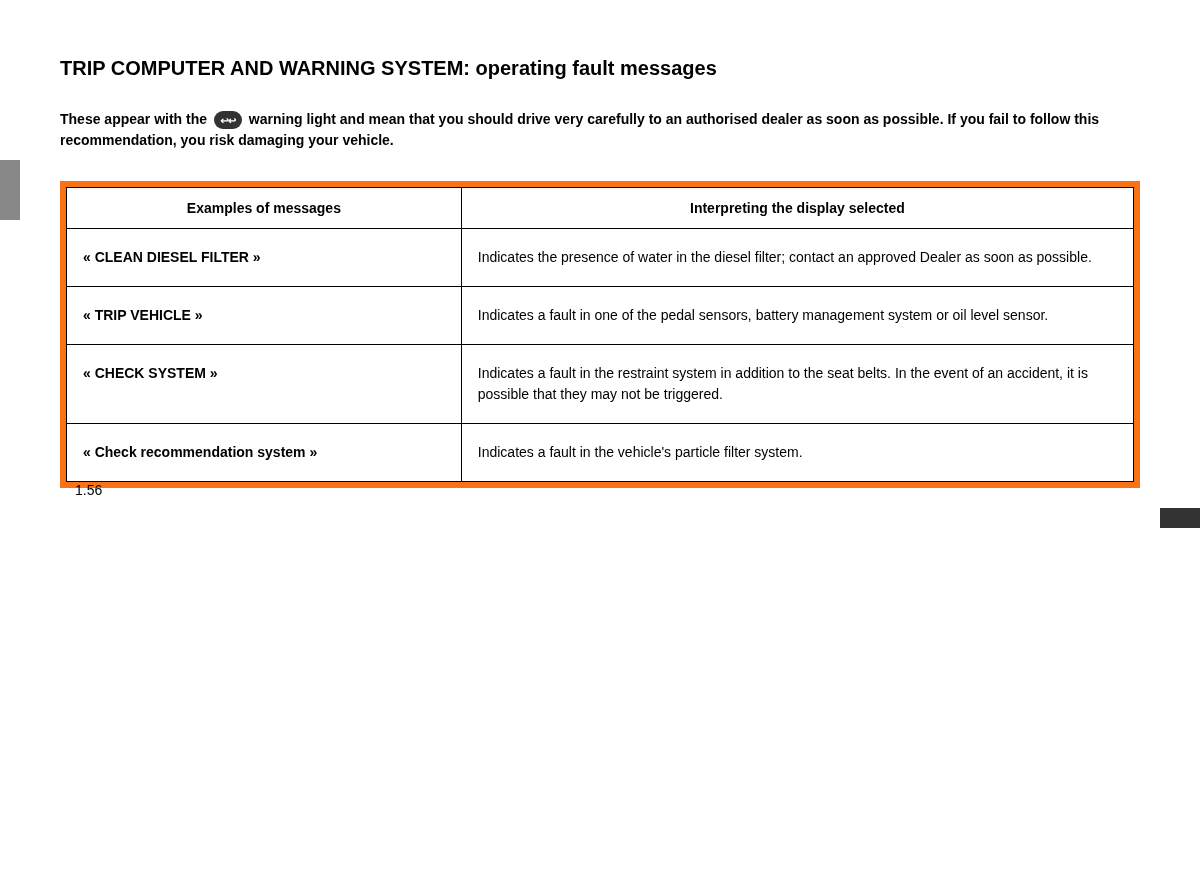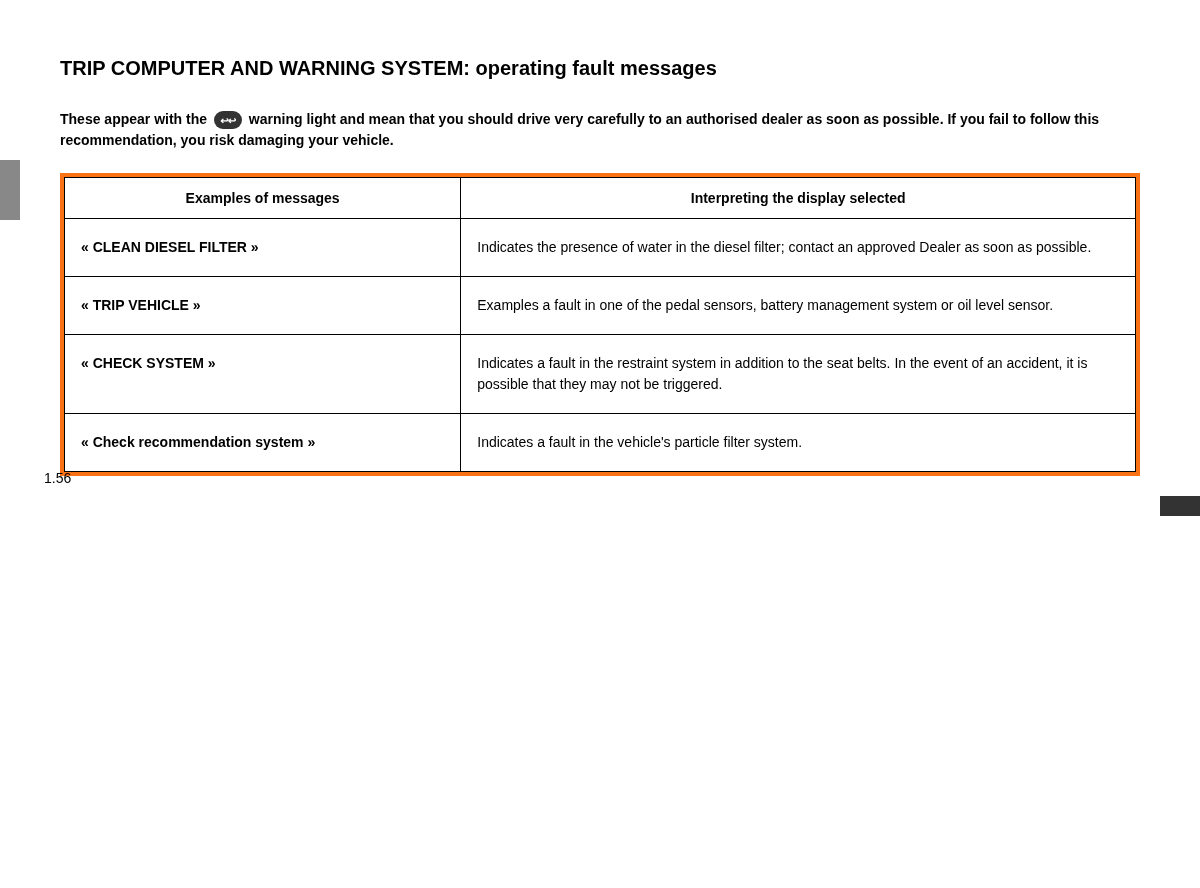--- a/index.html
+++ b/index.html
@@ -59,22 +59,22 @@
       font-size: 10px;
     }
 
     .normal-text {
       font-size: 14px;
       line-height: 1.6;
       margin-top: 8px;
     }
 
     .table-container {
-      margin-top: 22px;
-      border: 4px solid #f97316;
+      margin-top: 30px;
+      border: 6px solid #f97316;
       width: 100%;
     }
 
     table {
       width: 100%;
       border-collapse: collapse;
     }
 
     table th {
       border: 1px solid #000;
@@ -98,21 +98,21 @@
       width: 37%;
     }
 
     table td.desc-col {
       width: 63%;
     }
 
     .page-number {
       position: absolute;
       bottom: 30px;
-      left: 44px;
+      left: 75px;
       font-size: 14px;
       color: #000;
     }
 
     .side-tab {
       position: absolute;
       left: 0;
       top: 160px;
       width: 20px;
       height: 60px;
@@ -151,21 +151,21 @@
           <th>Interpreting the display selected</th>
         </tr>
       </thead>
       <tbody id="table-body">
       <tr>
             <td class="message-col">« CLEAN DIESEL FILTER »</td>
             <td class="desc-col">Indicates the presence of water in the diesel filter; contact an approved Dealer as soon as possible.</td>
           </tr>
           <tr>
             <td class="message-col">« TRIP VEHICLE »</td>
-            <td class="desc-col">Examples a fault in one of the pedal sensors, battery management system or oil level sensor.</td>
+            <td class="desc-col">Indicates a fault in one of the pedal sensors, battery management system or oil level sensor.</td>
           </tr>
           <tr>
             <td class="message-col">« CHECK SYSTEM »</td>
             <td class="desc-col">Indicates a fault in the restraint system in addition to the seat belts. In the event of an accident, it is possible that they may not be triggered.</td>
           </tr>
           <tr>
             <td class="message-col">« Check recommendation system »</td>
             <td class="desc-col">Indicates a fault in the vehicle's particle filter system.</td>
           </tr>
         </tbody>

